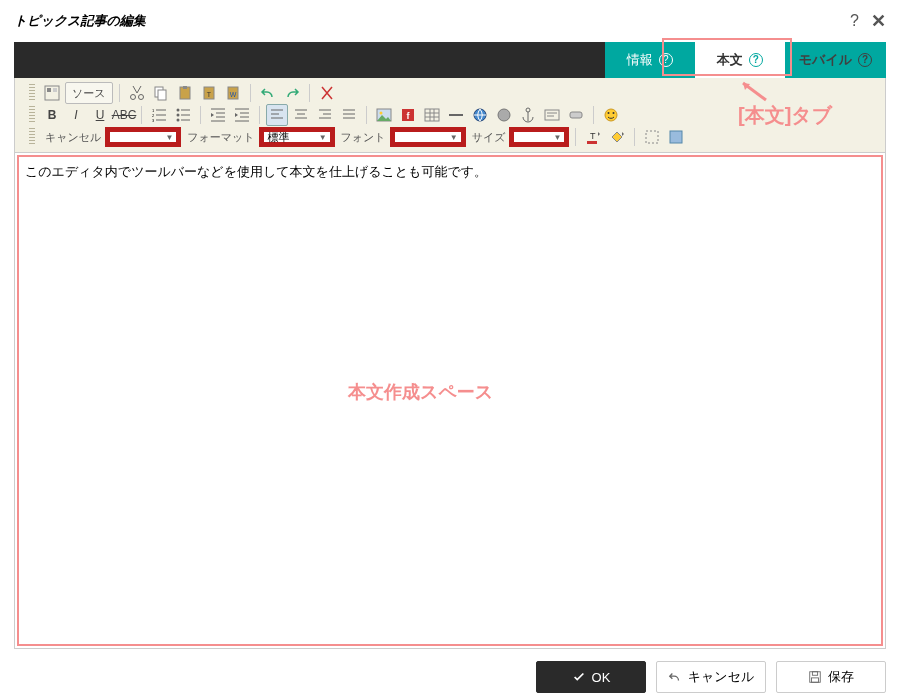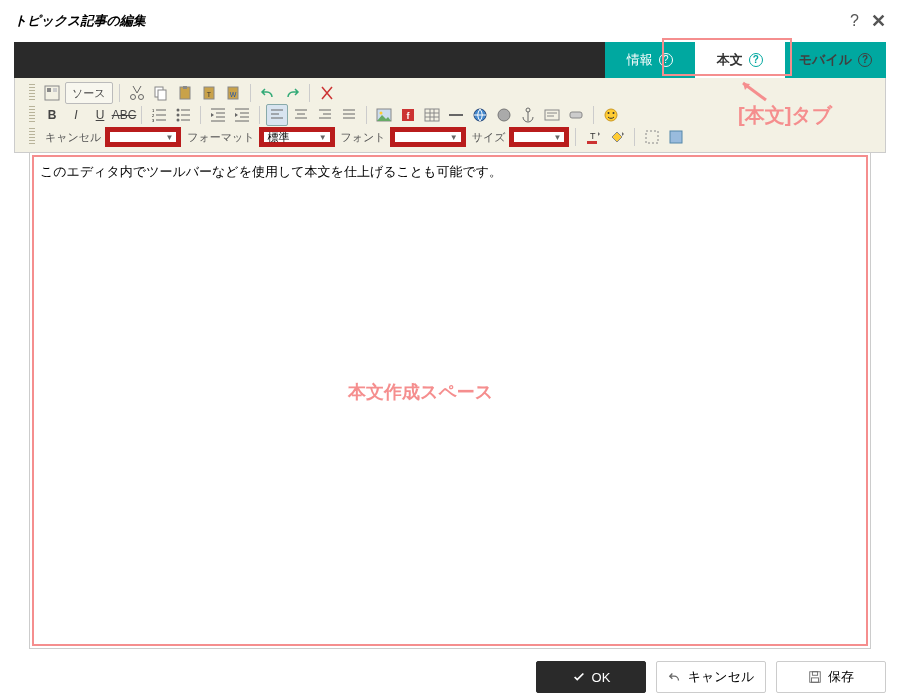--- a/index.html
+++ b/index.html
@@ -164,21 +164,21 @@
   }
   .select::after {
     content: "▼";
     position: absolute;
     right: 3px;
     font-size: 8px;
     color: #666;
   }
   .select.wide { min-width: 76px; }
   .editor-wrap {
-    margin: 0 29px;
+    margin: 0 14px;
     border: 1px solid #ccc;
     border-top: none;
     height: 496px;
     position: relative;
   }
   .editor {
     width: 100%;
     height: 100%;
     padding: 10px;
     font-size: 13px;

